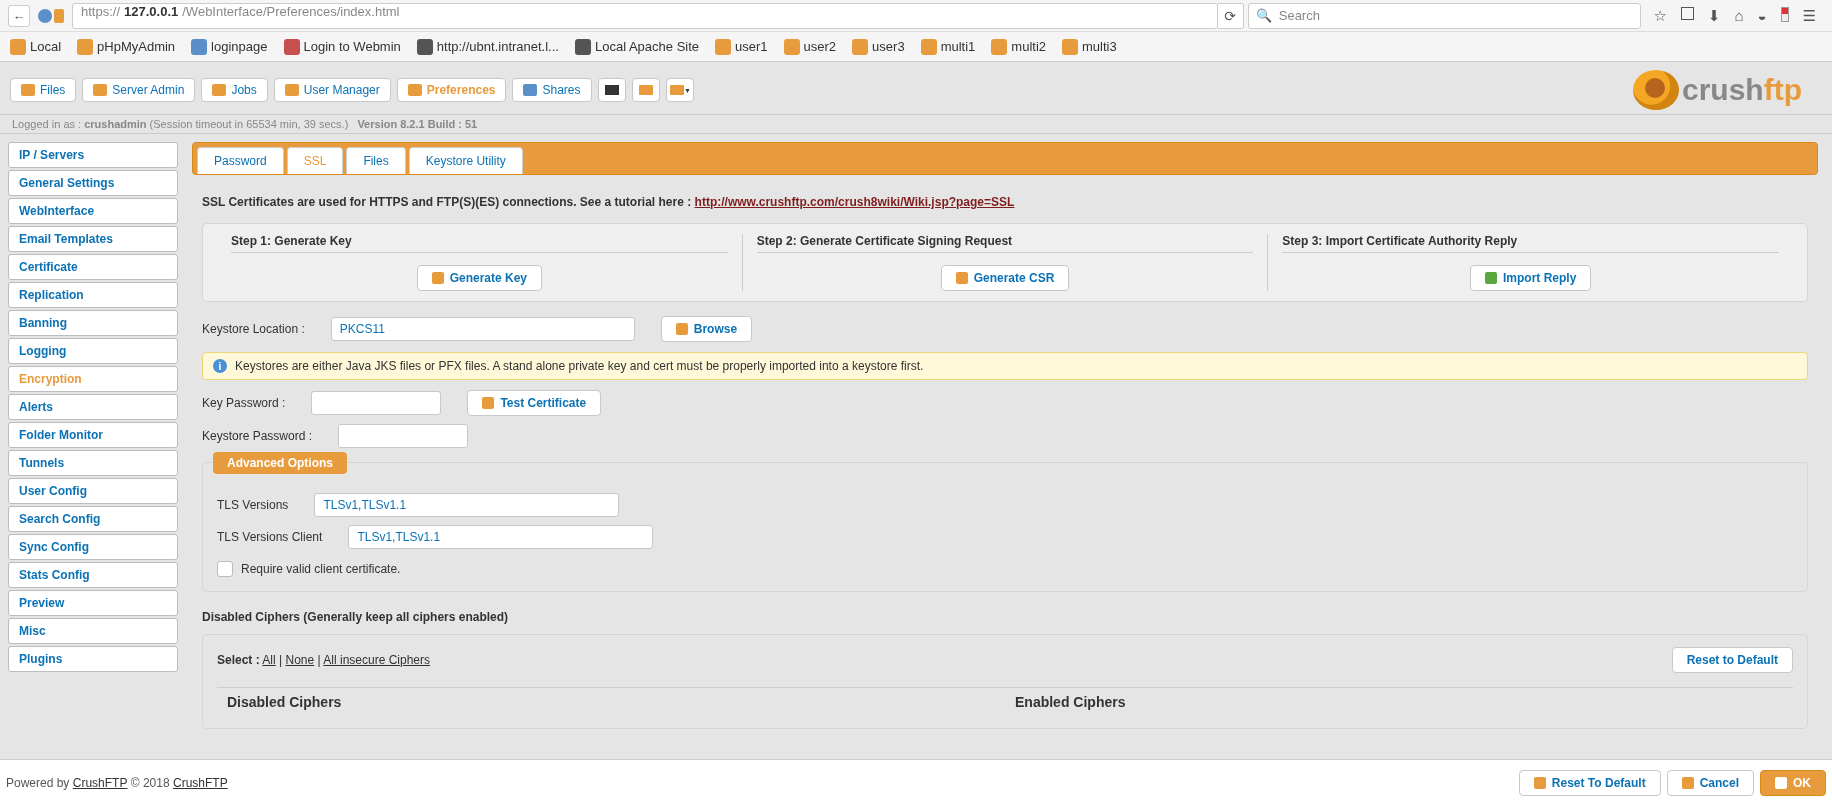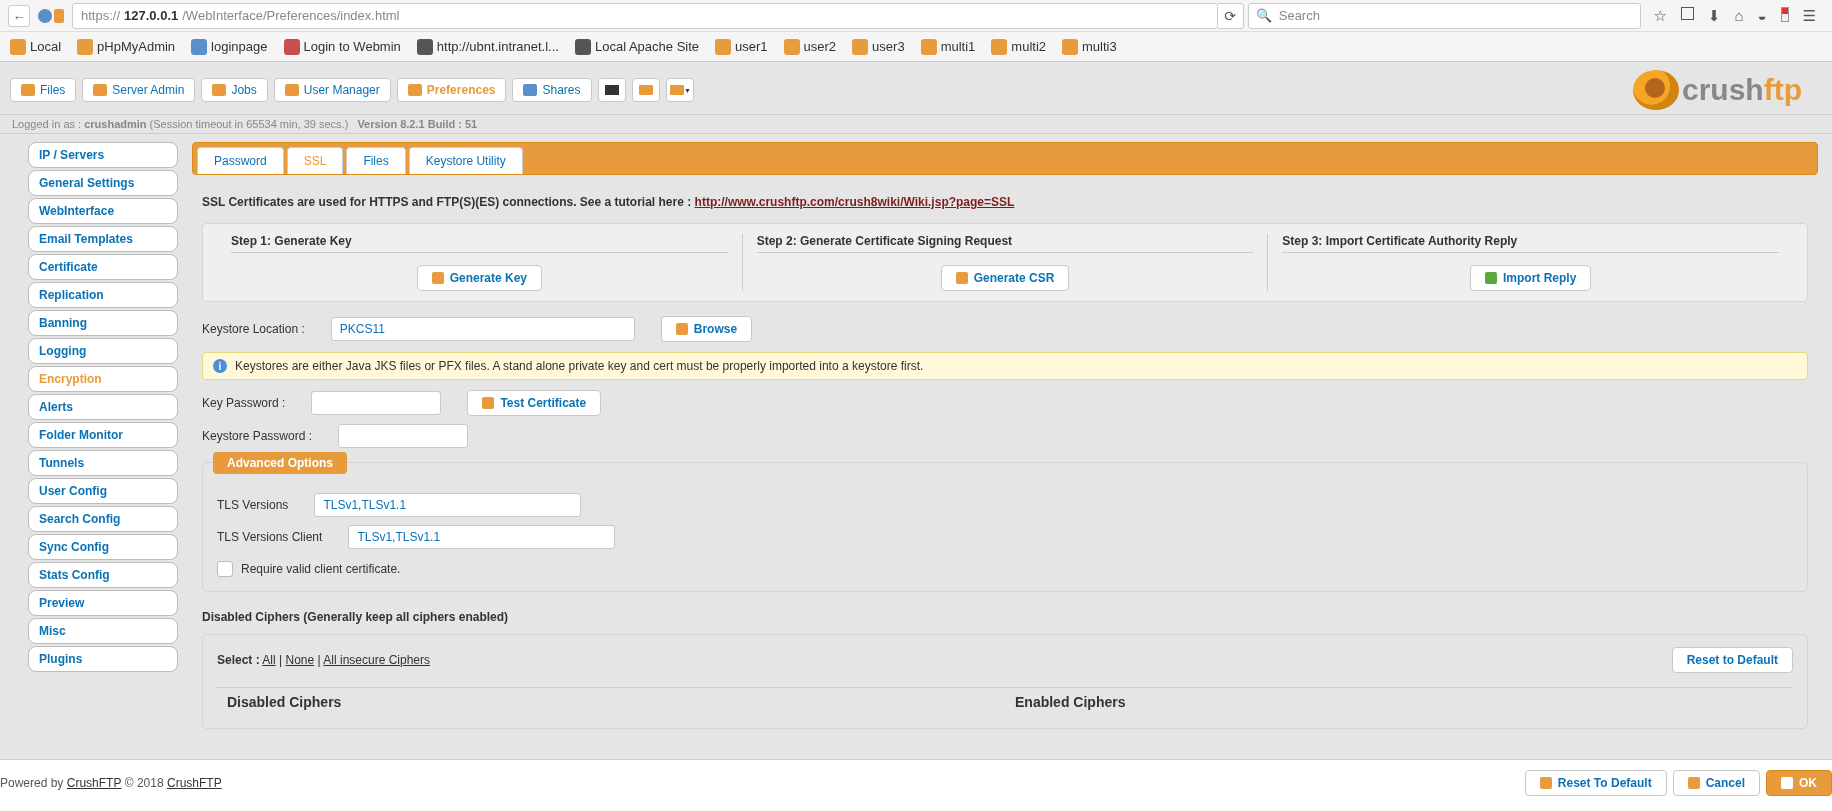--- a/index.html
+++ b/index.html
@@ -1,21 +1,21 @@
 <!DOCTYPE html>
 <html><head>
 <meta charset="utf-8">
 <style>
 * { box-sizing: border-box; margin: 0; padding: 0; font-family: Arial, Helvetica, sans-serif; }
 body { font-size: 12px; color: #333; background: #fff; width: 1832px; }
 
 
 .browser-bar { height: 32px; background: #f5f5f5; display: flex; align-items: center; padding: 0 8px; border-bottom: 1px solid #ddd; gap: 4px; }
 .nav-btn { width: 22px; height: 22px; border: 1px solid #ccc; border-radius: 3px; background: #fff; display:flex; align-items:center; justify-content:center; font-size:13px; color:#555; }
-.url-input { flex: 3; height: 26px; border: 1px solid #ccc; border-radius: 3px; padding: 0 8px; font-size: 13px; color: #555; display:flex; align-items:center; gap:4px; background:#fff;}
+.url-input { flex: 3; height: 26px; border: 1px solid #ccc; border-radius: 3px; padding: 0 8px; font-size: 13px; color: #555; display:flex; gap:4px; background:#fff;}
 .url-input .proto { color:#888; }
 .url-input .host { font-weight: bold; color:#333;}
 .url-input .path { color:#888; }
 .reload-btn { width:26px; height:26px; border:1px solid #ccc; border-left:none; display:flex; align-items:center; justify-content:center; font-size:14px; color:#555; background:#fff; border-radius:0 3px 3px 0; margin-left:-4px;}
 .search-box { flex: 1; height: 26px; border: 1px solid #ccc; border-radius: 3px; padding: 0 8px; font-size: 13px; color: #888; display:flex; align-items:center; gap:6px; background:#fff;}
 .chrome-icons { display:flex; gap:14px; padding:0 8px; color:#555; font-size:15px;}
 .chrome-icons span { cursor:pointer; }
 
 .bookmarks-bar { height: 30px; background:#f5f5f5; display:flex; align-items:center; padding:2px 10px; gap:16px; border-bottom:1px solid #ccc; font-size:13px; color:#333;}
 .bookmarks-bar .bm { display:flex; align-items:center; gap:4px; cursor:pointer;}
@@ -39,21 +39,21 @@
 .logo-img { width:46px; height:40px; background: radial-gradient(circle at 40% 40%, #f5a623 50%, #d18410 52%); border-radius:50%; position:relative;}
 .logo-img::after { content:""; position:absolute; width:20px; height:20px; background:#b5651d; top:8px; left:12px; border-radius:50%;}
 .logo-txt { font-size:30px; font-weight:bold; color:#888;}
 .logo-txt .or { color:#e89b3d; }
 
 .status-line { padding:3px 12px; color:#888; font-size:11px; border-bottom:1px solid #ccc; background:#e5e5e5;}
 .status-line .ver { font-weight:bold; margin-left:6px;}
 
 .main { display:flex; background:#e5e5e5; min-height:560px;}
 .sidebar { width:178px; padding:8px 0 8px 8px;}
-.sidebar-item { border:1px solid #bcbcbc; border-radius:8px; background:#fff; color:#0b72b5; font-weight:bold; font-size:12px; padding:5px 10px; margin-bottom:2px; cursor:pointer;margin-left:20px;}
+.sidebar-item { border:1px solid #bcbcbc; border-radius:3px; background:#fff; color:#0b72b5; font-weight:bold; font-size:12px; padding:5px 10px; margin-bottom:2px; cursor:pointer;}
 .sidebar-item.active { color:#e89b3d; background:#fff;}
 .content { flex:1; padding:8px 14px 0 14px;}
 
 .tab-strip { background:#e89b3d; border-radius:4px; padding:4px 4px 0 4px; display:flex; gap:3px; border:1px solid #d88a1a;}
 .tab-strip .t { background:#fff; border:1px solid #ccc; border-bottom:none; border-radius:4px 4px 0 0; padding:6px 16px; font-size:12px; font-weight:normal; color:#0b72b5; cursor:pointer;}
 .tab-strip .t.active { color:#e89b3d; }
 
 .panel { background:#e5e5e5; border-top:none; padding:12px 10px 30px 10px;}
 .intro { font-size:12px; font-weight:bold; color:#333; margin:8px 0 14px;}
 .intro a { color:#7f1d1d; text-decoration:underline;}
@@ -66,38 +66,38 @@
 .btn { display:inline-flex; align-items:center; gap:6px; border:1px solid #c8c8c8; border-radius:4px; background:#fff; color:#0b72b5; font-size:12px; font-weight:bold; padding:5px 14px; cursor:pointer;}
 .btn .bi { width:12px; height:12px; background:#e89b3d; border-radius:2px; display:inline-block;}
 .btn .bi.dl { background:#5aa63f;}
 .btn.orange { background:#e89b3d; color:#fff; border-color:#d88a1a;}
 
 .form-row { display:flex; align-items:center; gap:26px; margin:8px 0; font-size:12px; color:#333;}
 .form-row label { font-weight:normal;}
 .txt-input { border:1px solid #c8c8c8; border-radius:3px; height:24px; padding:0 8px; font-size:12px; color:#0b72b5; background:#fff;}
 .w300 { width:304px;}
 .w130 { width:130px;}
-.w305 { width:267px;}
+.w305 { width:305px;}
 
 .info-box { background:#fff9d9; border:1px solid #e5d97c; border-radius:4px; padding:6px 10px; font-size:12px; color:#333; display:flex; align-items:center; gap:8px; margin:10px 0;}
 .info-box .ii { width:14px; height:14px; border-radius:50%; background:#4a90d9; color:#fff; font-size:10px; display:flex; align-items:center; justify-content:center; font-weight:bold;}
 
 .adv-box { border:1px solid #d5d5d5; border-radius:5px; margin-top:14px; background:#e5e5e5; position:relative; padding:22px 14px 14px;}
 .adv-header { position:absolute; top:-11px; left:10px; background:#e89b3d; color:#fff; font-weight:bold; font-size:12px; padding:4px 14px; border-radius:4px;}
 .checkbox-row { display:flex; align-items:center; gap:8px; margin-top:12px; font-size:12px;}
 .cb { width:16px; height:16px; border:1px solid #bbb; border-radius:3px; background:#fff;}
 
 .section-title { font-size:12px; font-weight:bold; margin:18px 0 10px;}
 .cipher-box { border:1px solid #d5d5d5; border-radius:5px; background:#e5e5e5; padding:12px 14px;}
 .cipher-head { display:flex; align-items:center; justify-content:space-between;}
 .select-line a { color:#333; text-decoration:underline; font-weight:normal;}
 .cipher-table { margin-top:14px; border-top:1px solid #ccc; display:flex;}
 .cipher-table .col { flex:1; padding:6px 10px; font-weight:bold; font-size:14px;}
 
-.footer { position:relative; border-top:1px solid #ccc; background:#fff; padding:10px 0; display:flex; align-items:center; font-size:12px; color:#555;}
+.footer { position:relative; border-top:1px solid #ccc; background:#fff; padding:10px 6px; display:flex; align-items:center; font-size:12px; color:#555;}
 .footer a { color:#333; text-decoration:underline;}
 .footer-btns { margin-left:auto; display:flex; gap:6px;}
 </style>
 </head>
 <body>
 
 <div class="browser-bar">
   <div class="nav-btn">←</div>
   <span style="display:flex;gap:2px;margin:0 4px;">
       <span style="width:14px;height:14px;background:#5a8fc9;border-radius:50%;"></span>

